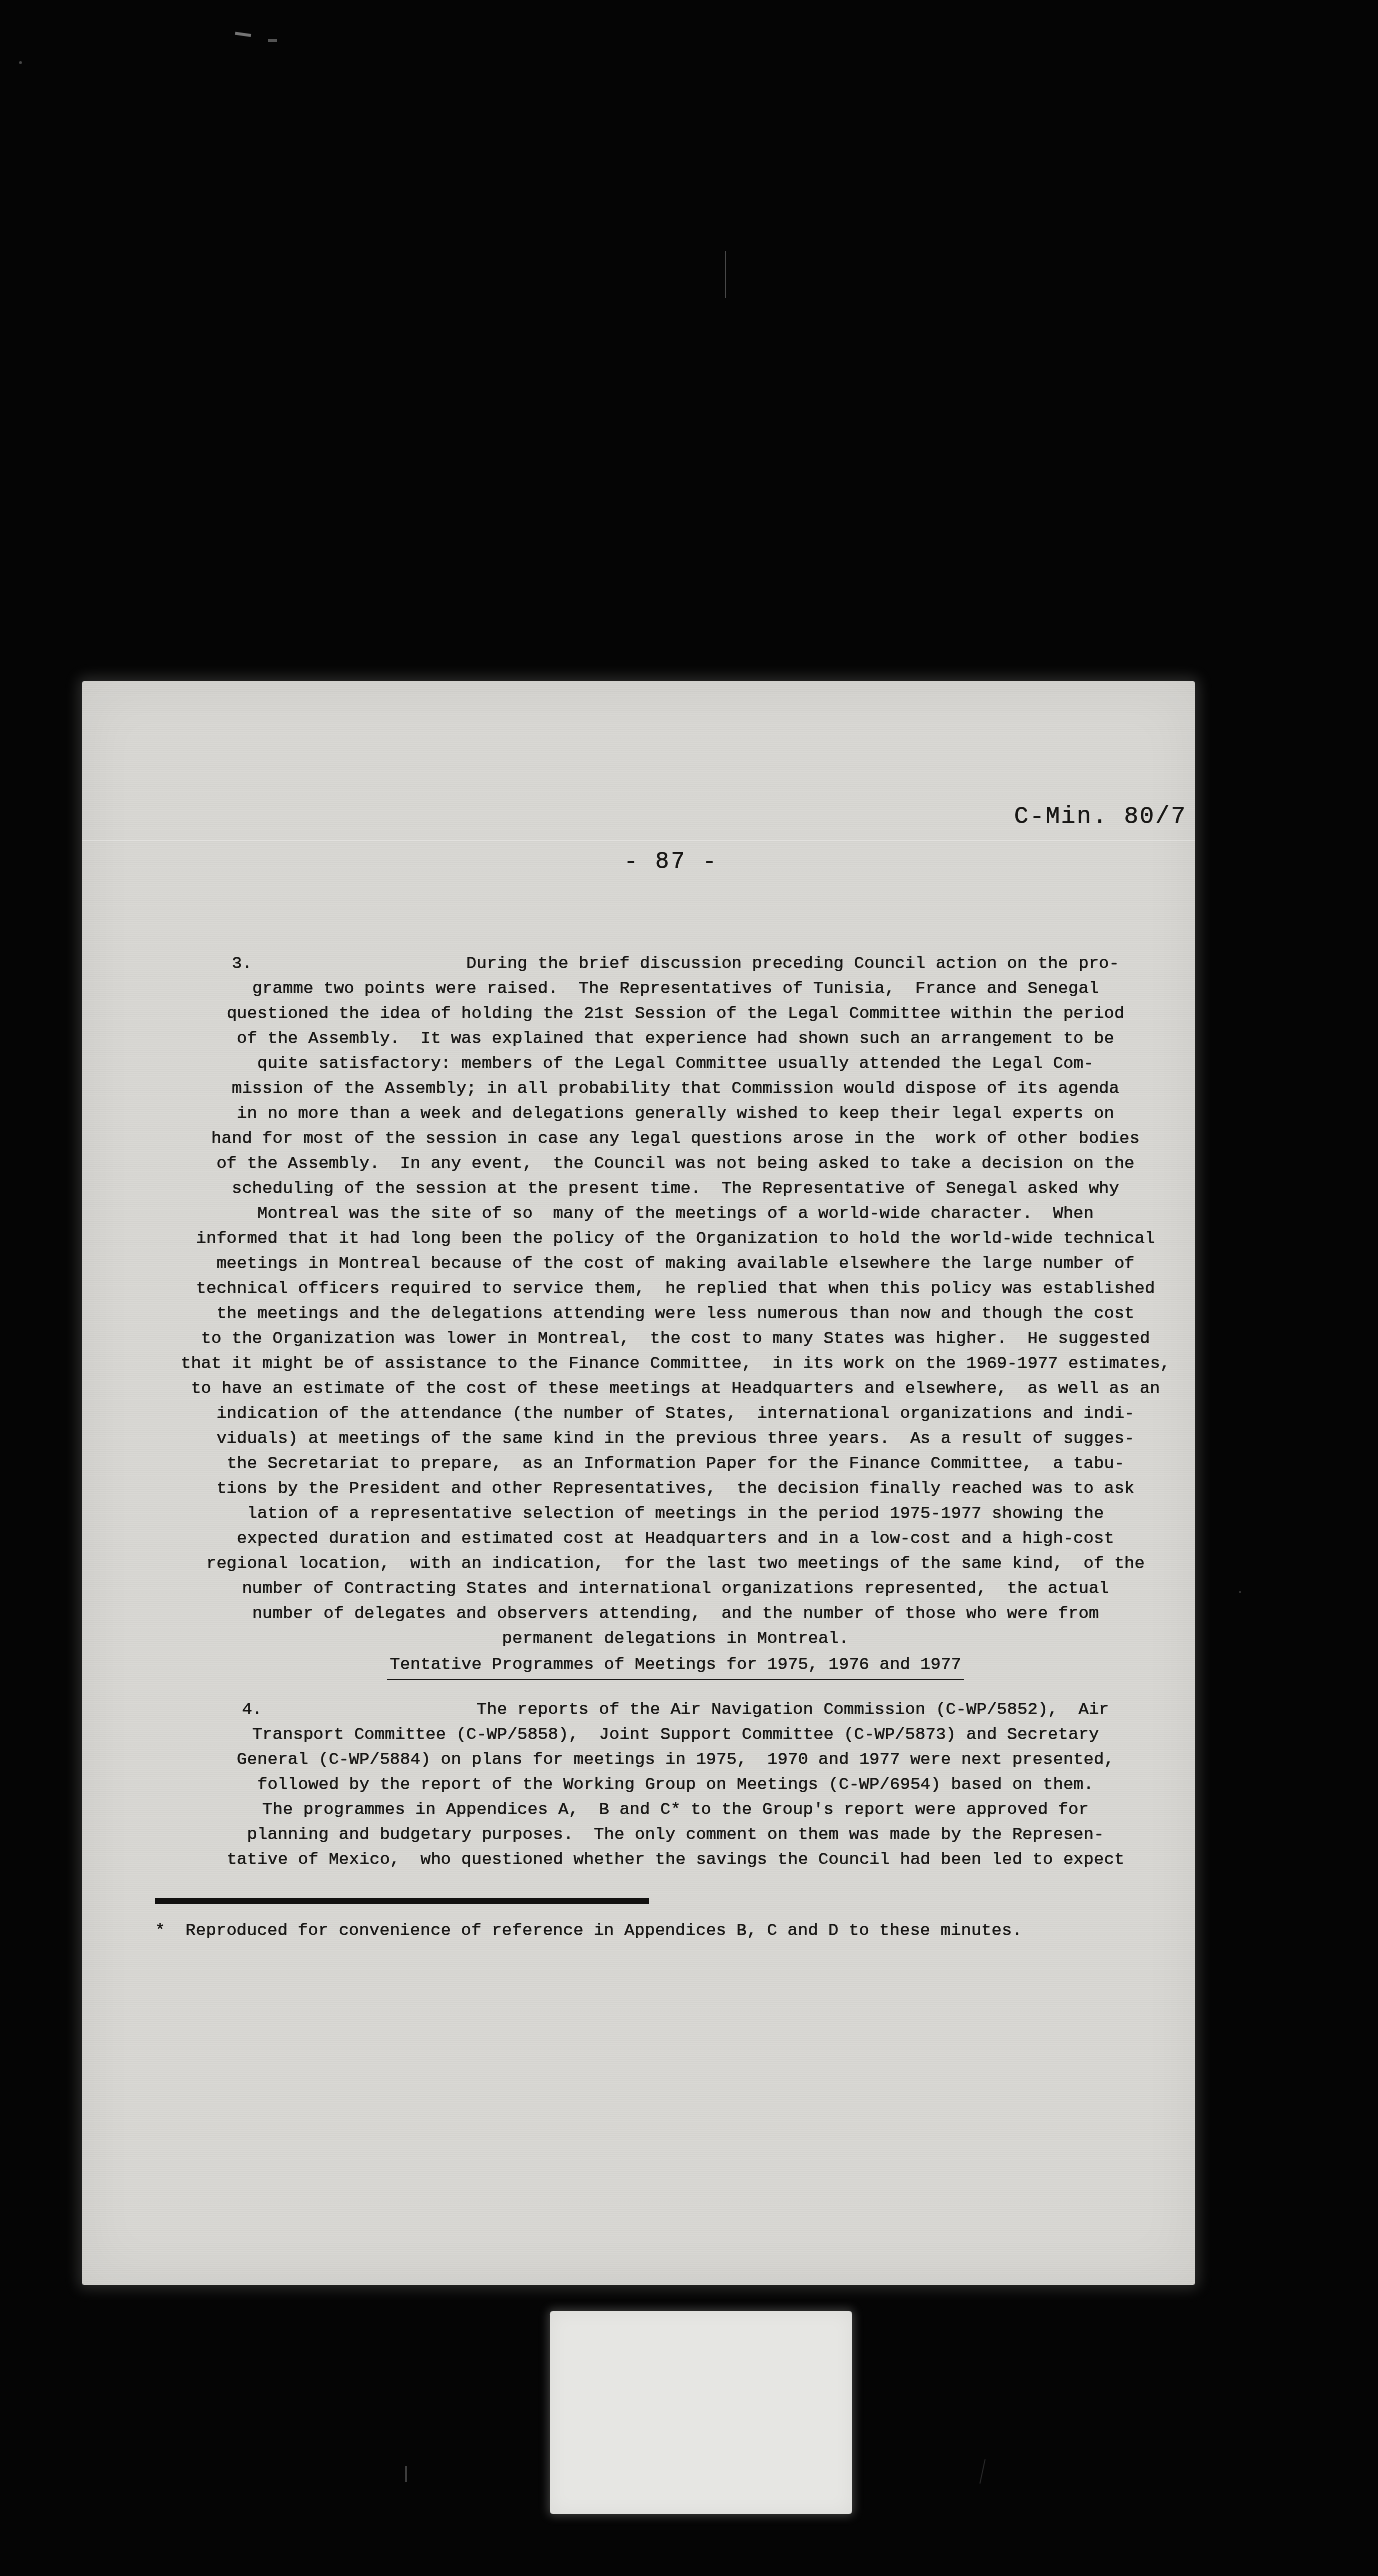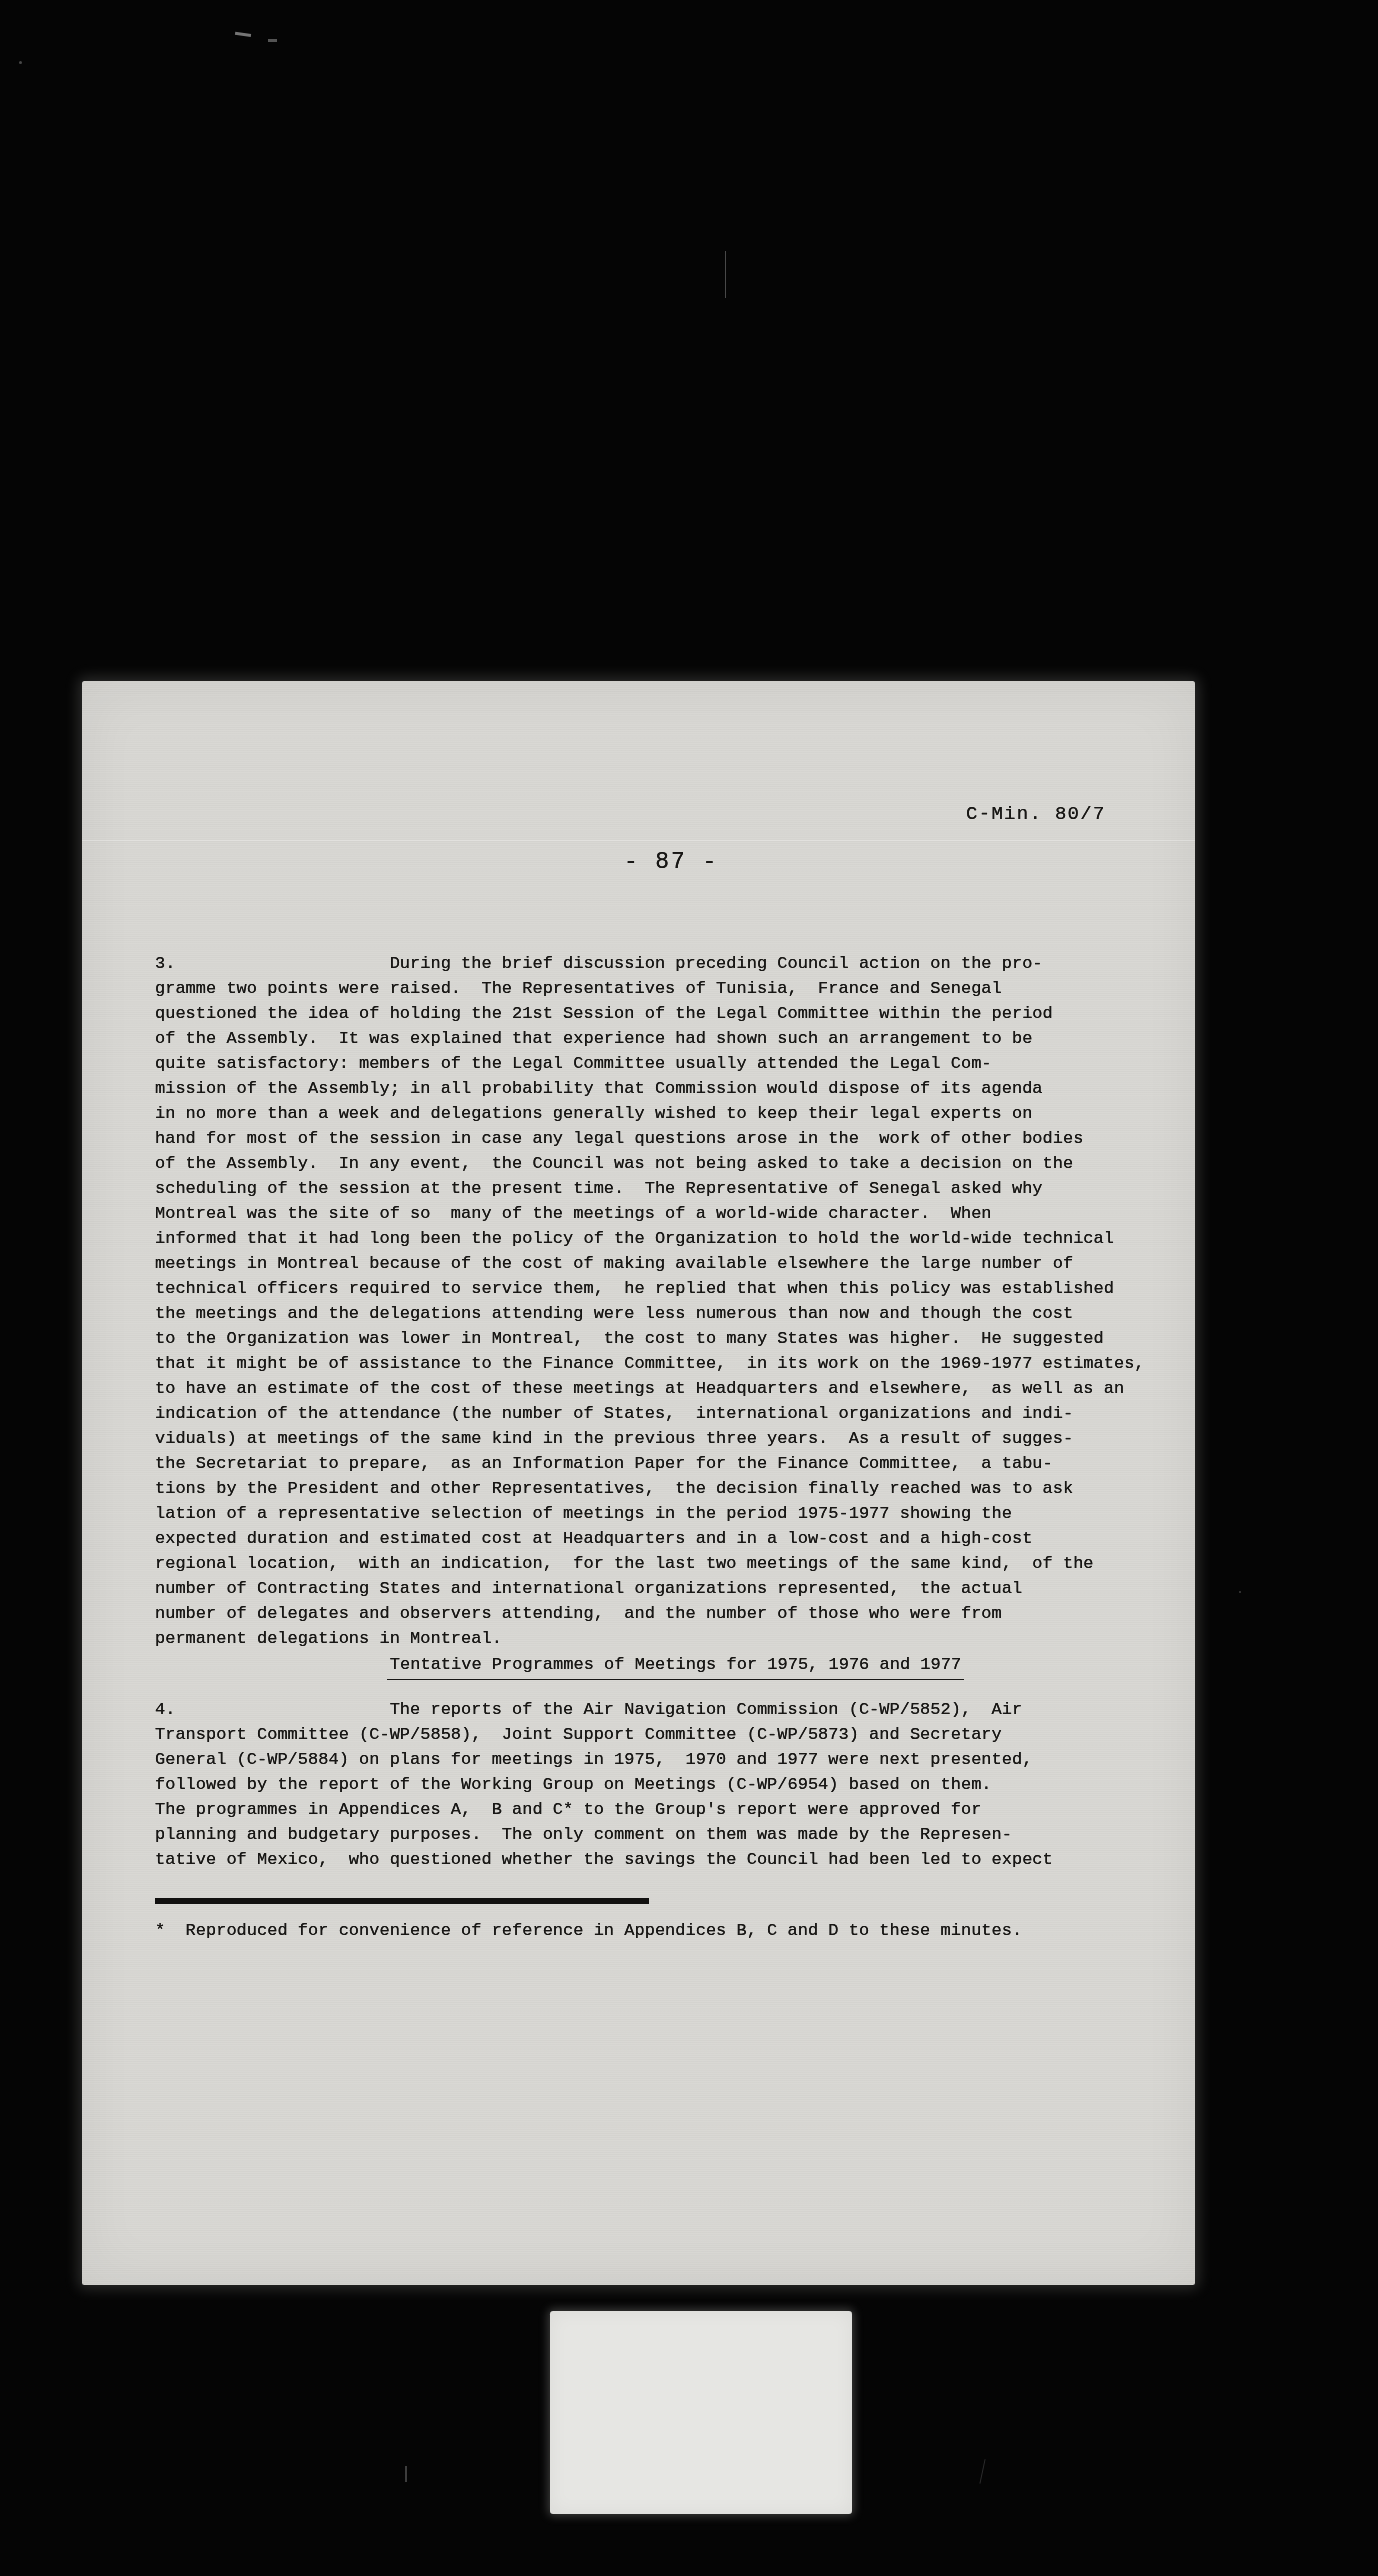--- a/index.html
+++ b/index.html
@@ -20,37 +20,37 @@
     border-radius:2.5px;
     box-shadow:0 0 14px 3.8px rgba(216,216,212,0.18), inset 0 0 57px rgba(0,0,0,0.06);
     color:#181715;
   }
   .scanline{
     position:absolute;left:0;width:100%;height:1.3px;
     background:rgba(255,255,255,0.45);
     opacity:.55;
   }
   #doc-ref{
-    position:absolute;left:884px;top:122px;
-    font-size:19px;letter-spacing:1.3px;
+    position:absolute;left:932px;top:122px;
+    font-size:24px;letter-spacing:1.3px;
     text-shadow:0 0 0.4px currentColor;
     white-space:pre;
   }
   #page-num{
     position:absolute;left:73px;top:168px;width:1032px;
     text-align:center;font-size:23px;letter-spacing:1.9px;
     text-shadow:0 0 0.4px currentColor;
     white-space:pre;
   }
   #content{
     position:absolute;left:73px;top:270px;width:1041px;
     font-size:17px;line-height:25px;
     text-shadow:0 0 0.4px currentColor;
   }
-  .para div{white-space:pre;}
+  .para div{white-space:pre;text-align:center;}
   #section-heading-row{
     text-align:center;margin-top:1.3px;line-height:25px;
   }
   #section-heading{
     display:inline-block;
     border-bottom:1.9px solid #181715;
     padding:0 2.5px 1.9px 2.5px;
     white-space:pre;
     text-align:right;
   }

